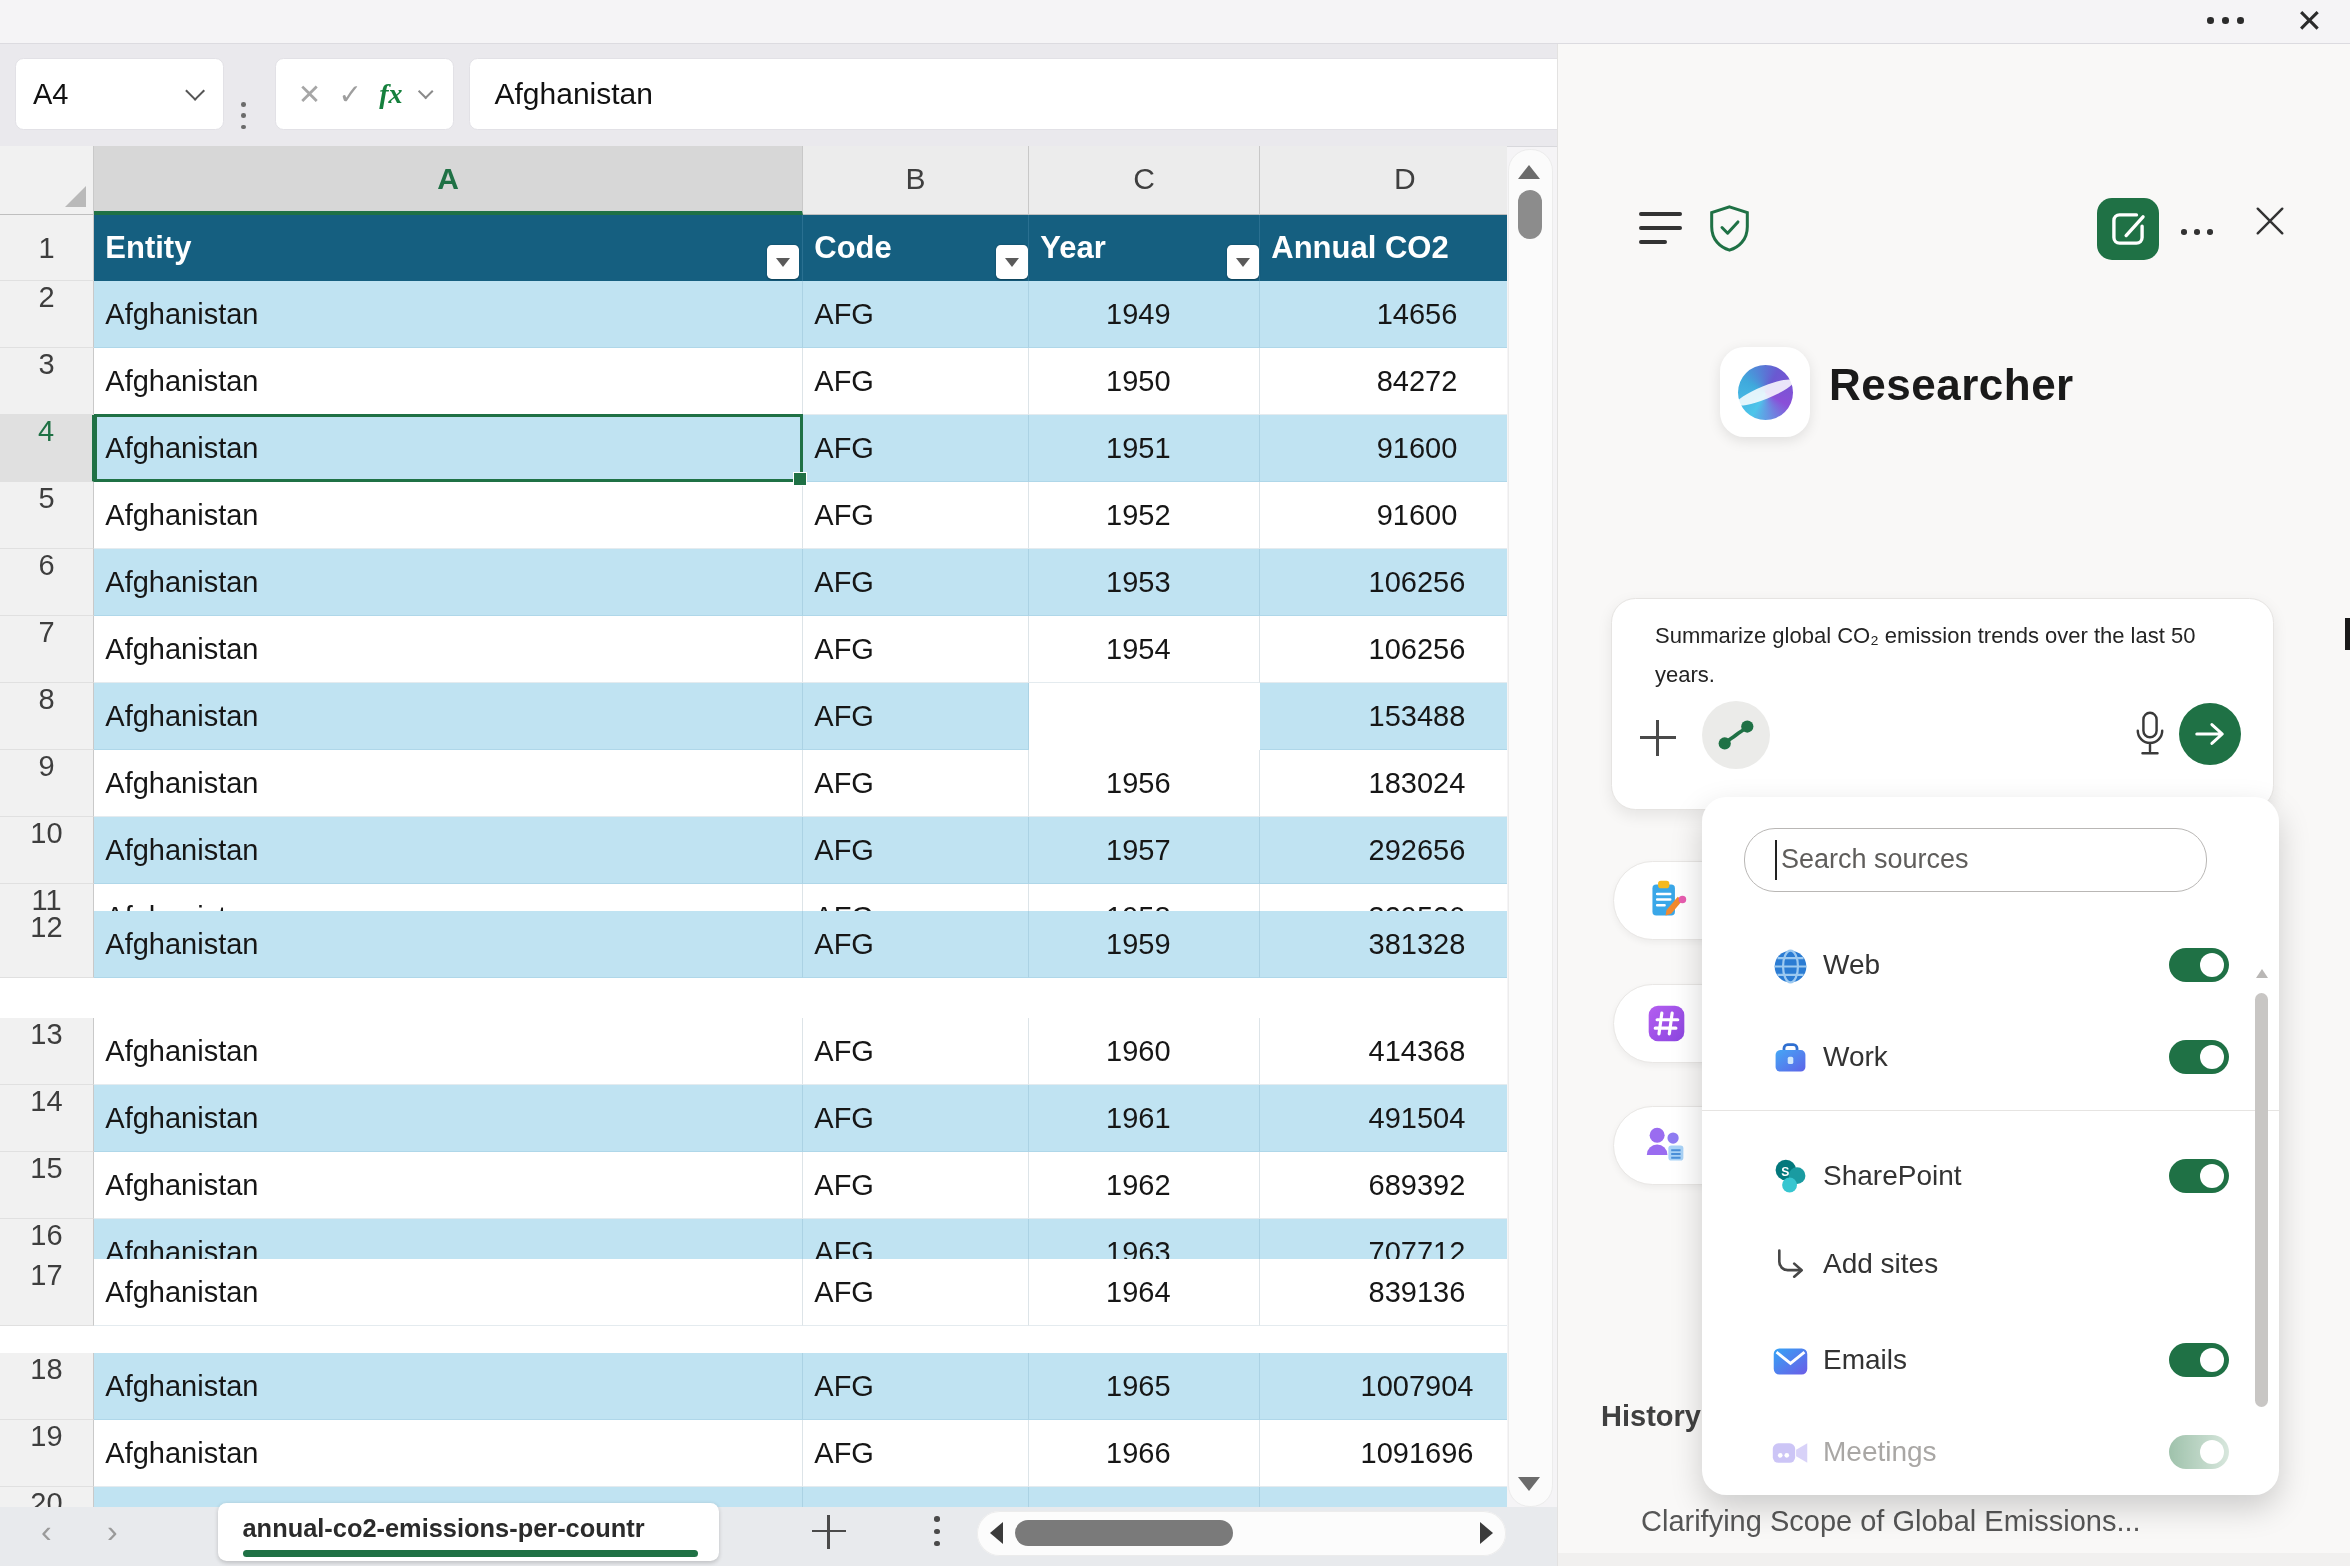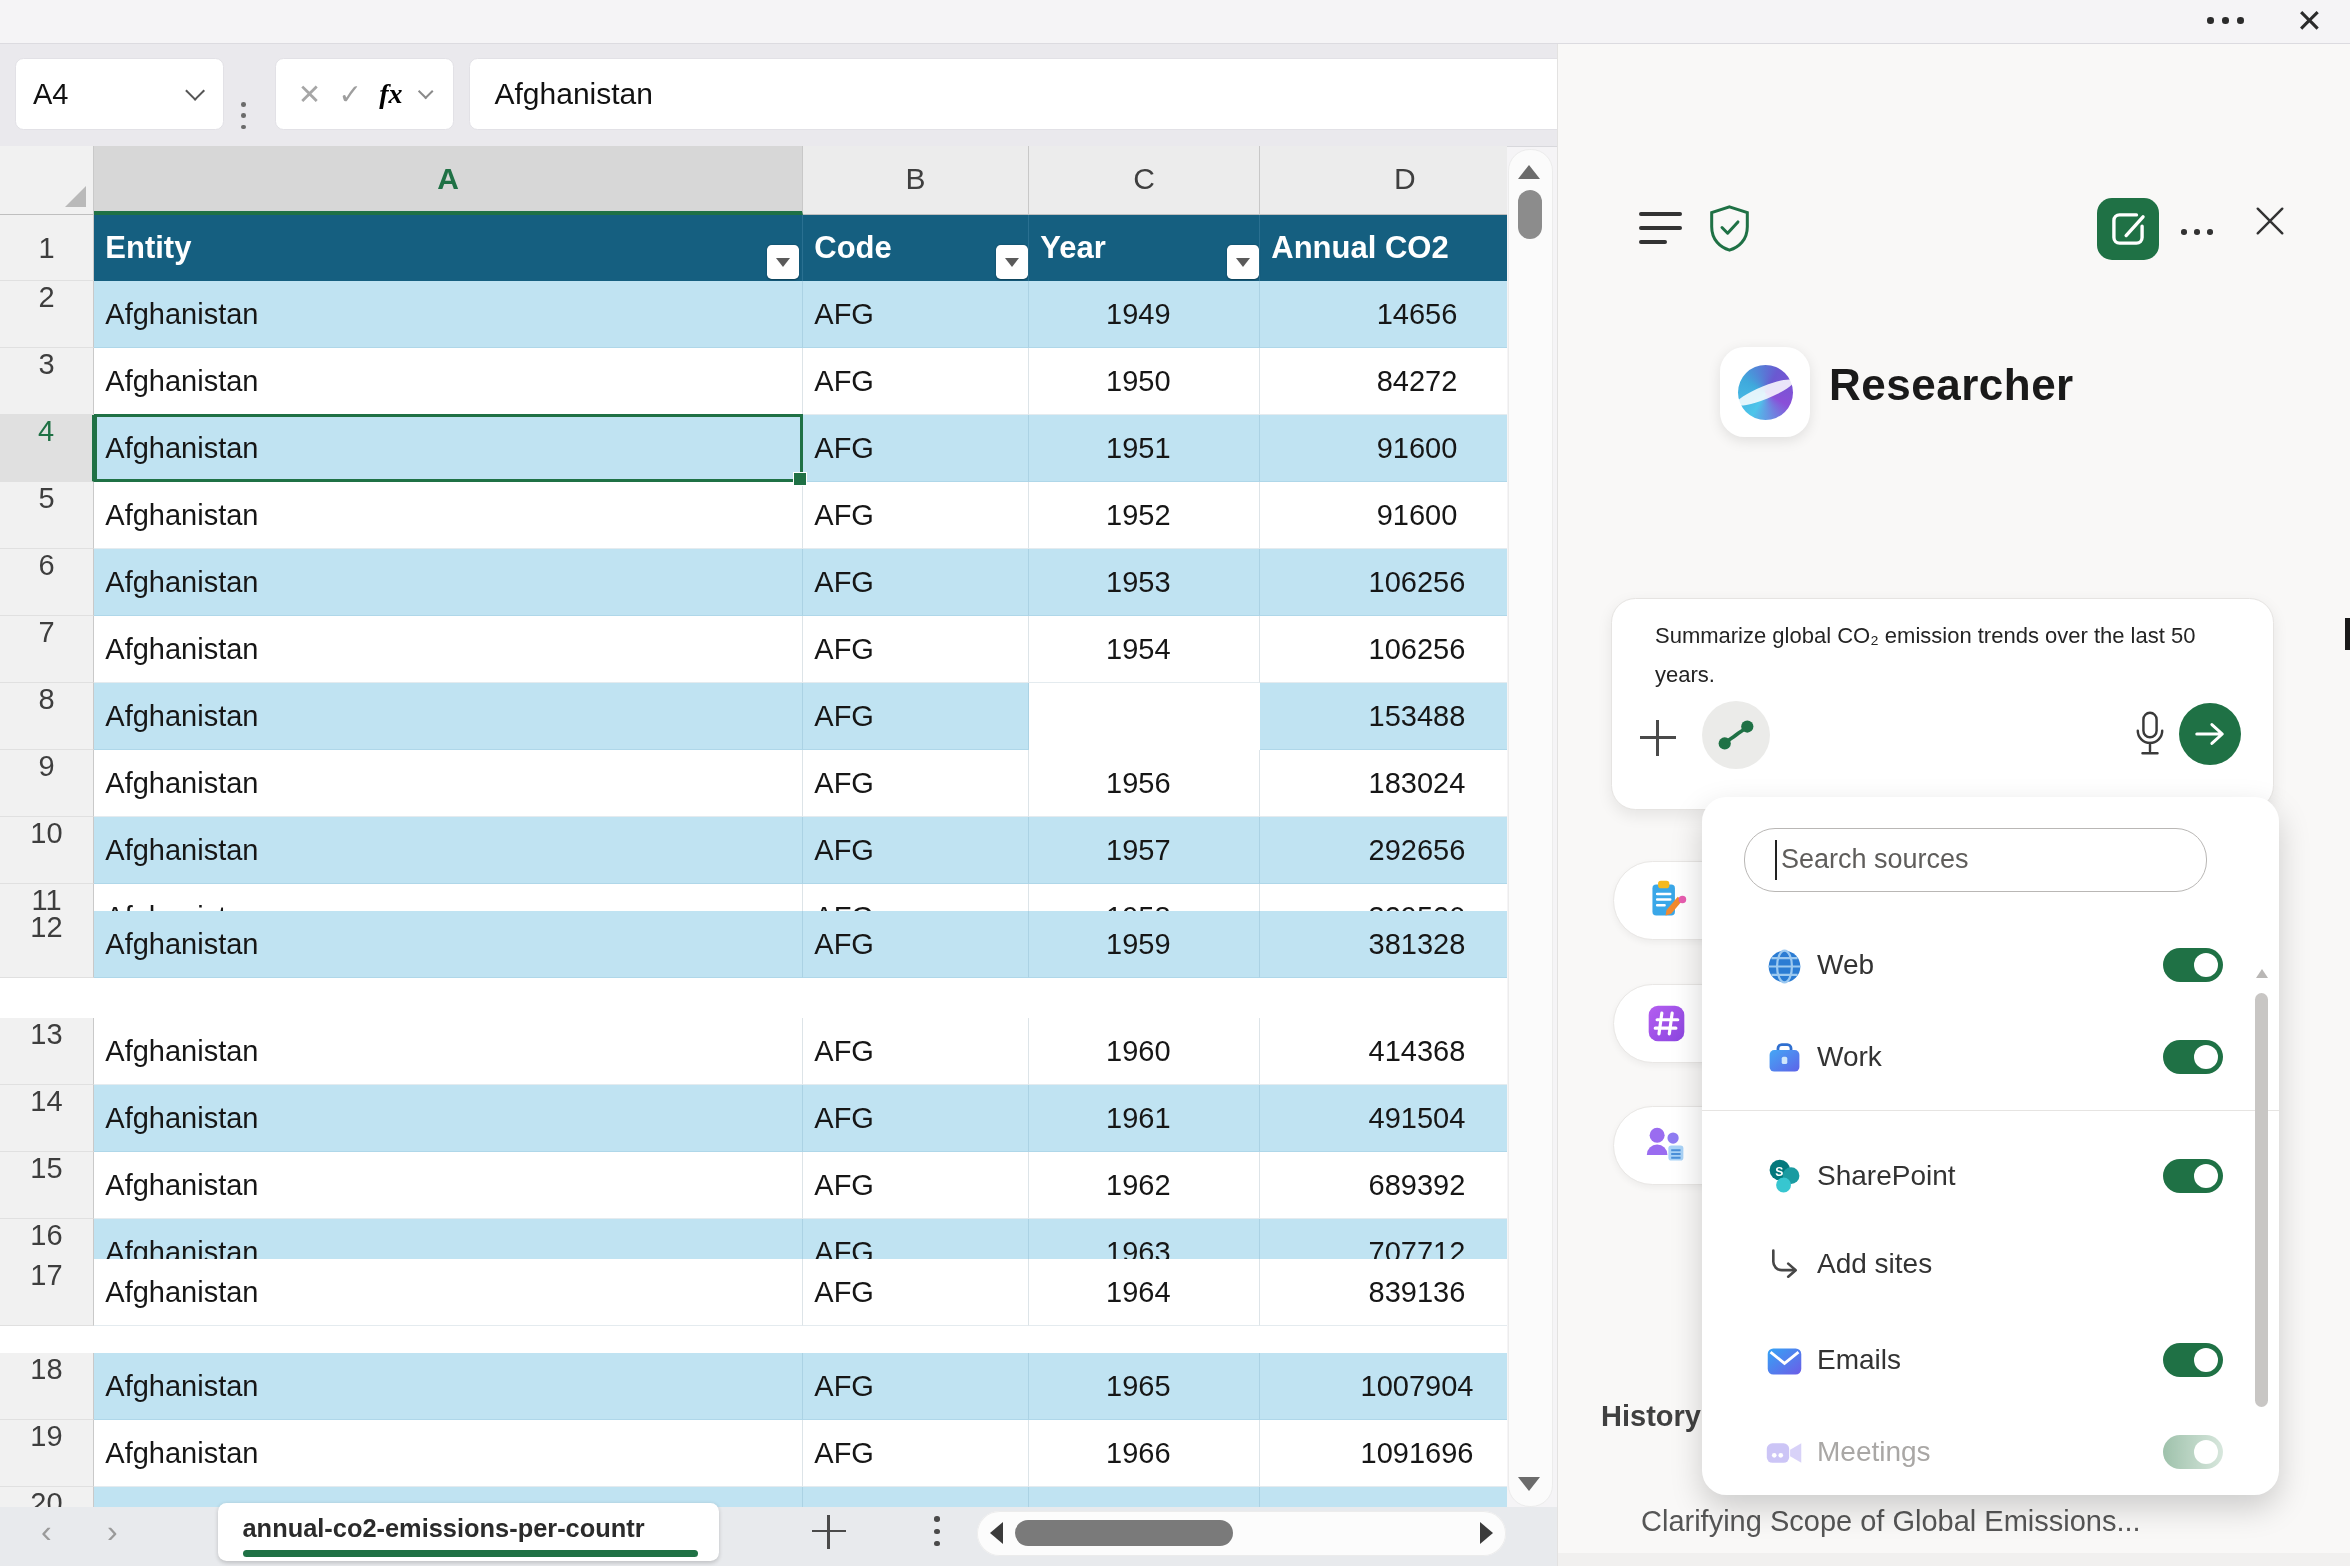--- a/index.html
+++ b/index.html
@@ -14,21 +14,21 @@
   .fbox{position:absolute;top:14px;height:72px;background:#fff;border:0.9px solid #E2E1E6;border-radius:8.5px;box-sizing:border-box;}
   #namebox{left:15px;width:209px;}
   #namebox .val{position:absolute;left:17px;top:0;line-height:70px;font-size:29px;color:#111;}
   .chev{display:inline-block;width:12.2px;height:12.2px;border-right:2.4px solid #555;border-bottom:2.4px solid #555;transform:rotate(45deg);}
   #namebox .chev{position:absolute;right:21px;top:24.5px;}
   #fgrip{left:241px;top:58px;position:absolute;display:flex;flex-direction:column;gap:6.6px;}
   #fgrip i{width:4.7px;height:4.7px;border-radius:50%;background:#6B6B6B;}
   #fxbox{left:275px;width:179px;display:flex;align-items:center;justify-content:space-around;padding:0 13px;}
   #fxbox .x{font-size:28px;color:#A6A6A6;}
   #fxbox .ok{font-size:28px;color:#9E9E9E;}
-  #fxbox .fx{font-size:28px;color:#000000;font-style:italic;font-family:"Liberation Serif","DejaVu Serif",serif;font-weight:600;}
+  #fxbox .fx{font-size:28px;color:#15803d;font-style:italic;font-family:"Liberation Serif","DejaVu Serif",serif;font-weight:600;}
   #fxbox .chev{width:9.4px;height:9.4px;border-color:#8A8A8A;margin-top:-5.6px;}
   #formulabox{left:469px;width:1866px;}
   #formulabox .val{position:absolute;left:24.5px;top:0;line-height:70px;font-size:30px;color:#111;}
   #formulabox .chev{position:absolute;right:24.5px;top:25.4px;}
   
   #sheet{position:absolute;left:0;top:146px;width:1507px;height:1361px;background:#fff;overflow:hidden;}
   .gc{position:absolute;top:0;height:100%;box-sizing:border-box;}
   .cStub{left:0;width:94px;background:#F1F1F1;border-right:1.9px solid #C9C9C9;border-bottom:0.9px solid #E0E0E0;
          text-align:center;color:#3E3E3E;font-size:29px;}
   .cA{left:94px;width:709px;}
@@ -107,21 +107,21 @@
   #prompt .send{position:absolute;left:567px;top:104px;width:62px;height:62px;border-radius:50%;background:#1F7145;display:flex;align-items:center;justify-content:center;}
   
   .pill{position:absolute;left:55px;width:282px;height:77px;background:#fff;border:0.9px solid #E9E7E5;border-radius:40px;box-shadow:0 2.8px 7.5px rgba(0,0,0,.05);z-index:7;}
   .pill .pico{position:absolute;left:30px;top:16px;}
   .pill .plbl{position:absolute;left:90px;top:0;line-height:75px;font-size:29px;font-weight:700;color:#222;}
   
   #dropdown{position:absolute;left:144px;top:753px;width:577px;height:698px;background:#fff;border-radius:24.5px;box-shadow:0 13px 32px rgba(0,0,0,.18);z-index:50;}
   #srcsearch{position:absolute;left:42px;top:31px;width:461px;height:62px;border:1.4px solid #B9B7B5;border-radius:31px;background:#fff;}
   #srcsearch .cursor{position:absolute;left:30px;top:11.3px;width:2.4px;height:40px;background:#222;}
   #srcsearch .ph{position:absolute;left:36px;top:0;line-height:60px;font-size:27px;color:#5F5D5B;}
-  .srow{position:absolute;left:28px;width:508px;height:68px;}
+  .srow{position:absolute;left:34px;width:508px;height:68px;}
   .srow .sico{position:absolute;left:34px;top:15px;}
   .srow .slbl{position:absolute;left:87px;top:0;line-height:68px;font-size:28px;color:#333;}
   .srow.dis .slbl{color:#A9A7A5;}
   .srow.dis .sico{opacity:.5;}
   .sdivider{position:absolute;left:0;width:577px;height:0.9px;background:#E6E4E2;}
   .tgl{position:absolute;right:15px;top:17px;width:60px;height:34px;border-radius:17px;background:#1F7145;}
   .tgl .knob{position:absolute;right:4.7px;top:4.7px;width:24.5px;height:24.5px;border-radius:50%;background:#fff;}
   .tgl.dis{background:linear-gradient(90deg,#7FAE90,#CBDFD2);opacity:.75;}
   #dscroll{position:absolute;right:11.3px;top:196px;width:13px;height:443px;}
   #dscroll .up{position:absolute;left:0.9px;top:-24.5px;border-left:6.6px solid transparent;border-right:6.6px solid transparent;border-bottom:9.4px solid #B9B7B5;}

